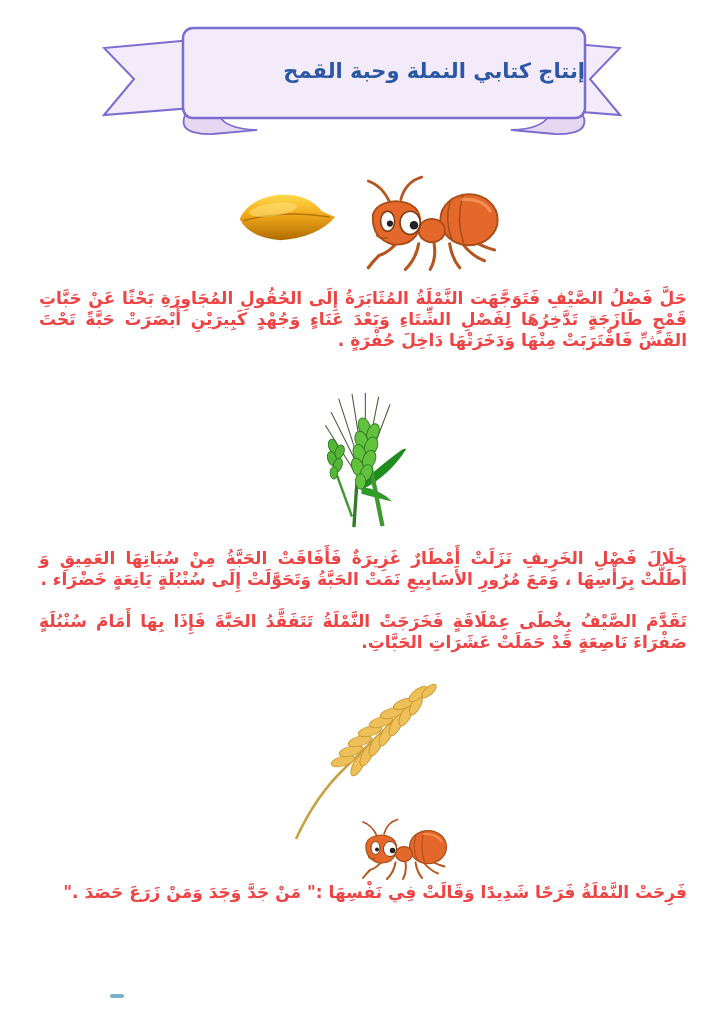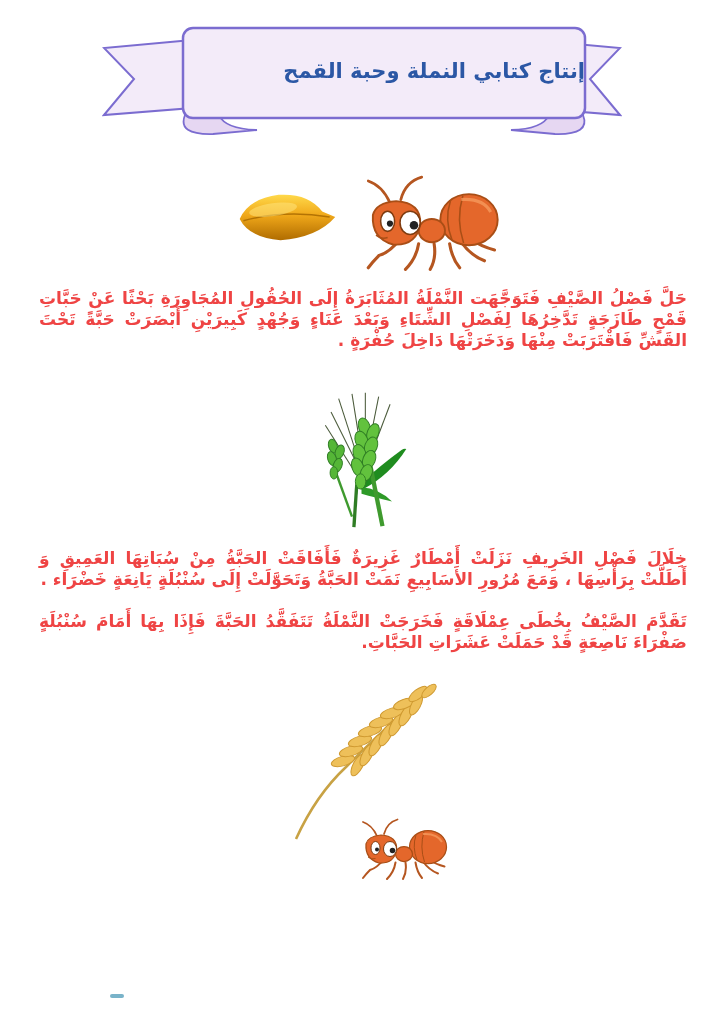--- a/index.html
+++ b/index.html
@@ -164,16 +164,17 @@
     </g>
   </svg>
 
   <svg class="img img-ant-small" viewBox="0 0 200 130">
     <use href="#ant-symbol" width="200" height="130"></use>
   </svg>
 
   <p class="para para-1">حَلَّ فَصْلُ الصَّيْفِ فَتَوَجَّهَت النَّمْلَةُ المُثَابَرَةُ إِلَى الحُقُولِ المُجَاوِرَةِ بَحْثًا عَنْ حَبَّاتِ قَمْحٍ  طَازَجَةٍ تَدَّخِرُهَا لِفَصْلِ الشِّتَاءِ وَبَعْدَ عَنَاءٍ وَجُهْدٍ كَبِيرَيْنِ أَبْصَرَتْ حَبَّةً تَحْتَ القَشِّ فَاقْتَرَبَتْ مِنْهَا وَدَخَرَتْهَا دَاخِلَ حُفْرَةٍ .</p>
   <p class="para para-3">تَقَدَّمَ الصَّيْفُ بِخُطَى عِمْلَاقَةٍ فَخَرَجَتْ النَّمْلَةُ تَتَفَقَّدُ الحَبَّةَ فَإِذَا بِهَا أَمَامَ سُنْبُلَةٍ صَفْرَاءَ نَاصِعَةٍ قَدْ حَمَلَتْ  عَشَرَاتِ الحَبَّاتِ.</p>
   <p class="para para-2">خِلَالَ فَصْلِ الخَرِيفِ نَزَلَتْ أَمْطَارٌ غَزِيرَةٌ فَأَفَاقَتْ الحَبَّةُ مِنْ سُبَاتِهَا العَمِيقِ وَ أَطَلَّتْ بِرَأْسِهَا ، وَمَعَ مُرُورِ الأَسَابِيعِ نَمَتْ الحَبَّةُ وَتَحَوَّلَتْ إِلَى سُنْبُلَةٍ يَانِعَةٍ خَضْرَاء .</p>
+  <p class="para para-4">فَرِحَتْ النَّمْلَةُ فَرَحًا شَدِيدًا  وَقَالَتْ فِي نَفْسِهَا :" مَنْ جَدَّ وَجَدَ وَمَنْ زَرَعَ حَصَدَ ."</p>
 
   <div class="footer-dash"></div>
 
 </div>
 
 </body></html>

